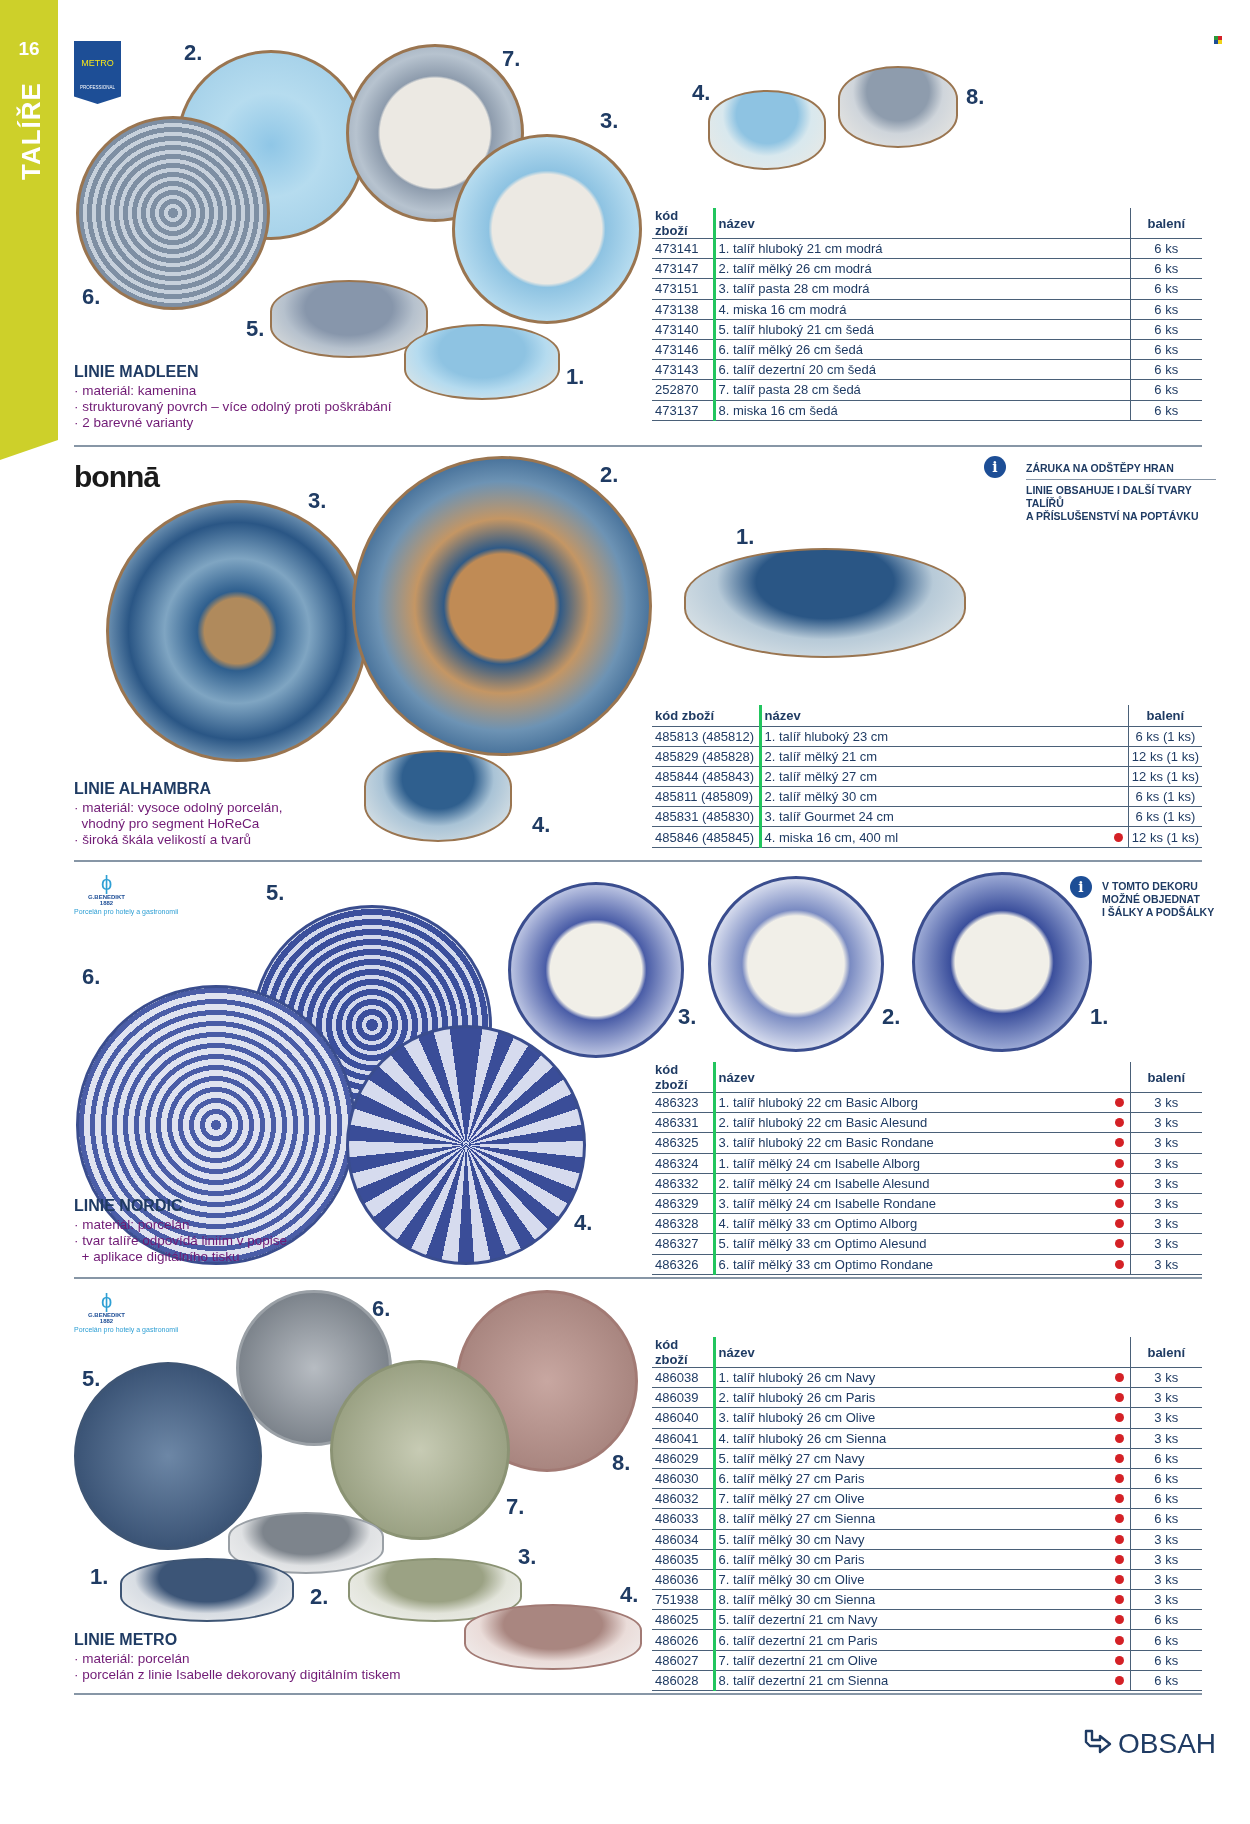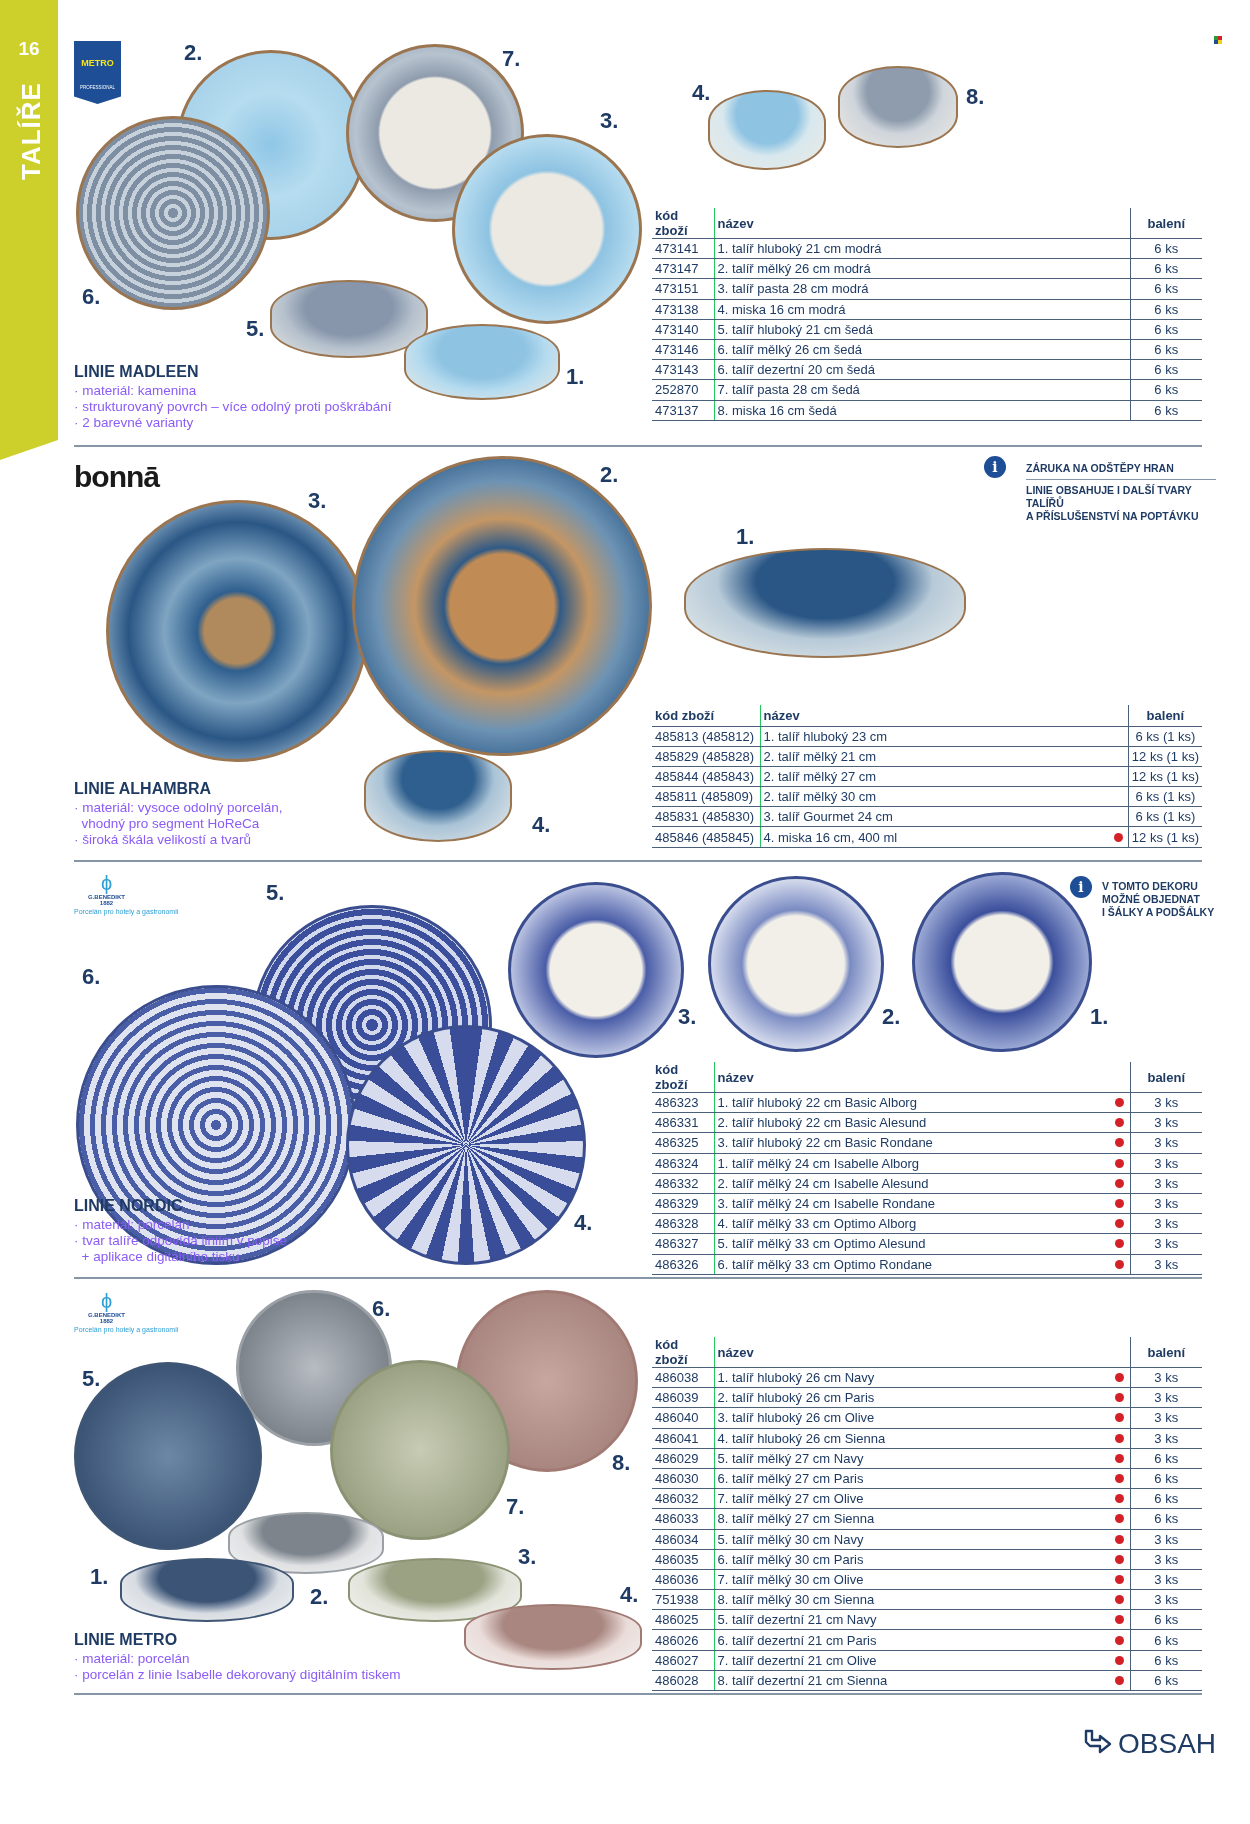--- a/index.html
+++ b/index.html
@@ -2,35 +2,35 @@
 <html><head>
 <meta charset="utf-8">
 <style>
 *{box-sizing:border-box;margin:0;padding:0}
 html,body{width:1250px;height:1824px;background:#fff;overflow:hidden}
 body{position:relative;font-family:"Liberation Sans","DejaVu Sans",sans-serif;color:#1f3b63}
 .sidebar{position:absolute;left:0;top:0;width:58px;height:460px;background:#cdd02a;clip-path:polygon(0 0,100% 0,100% 440px,0 460px)}
 .page-num{position:absolute;left:0;top:38px;width:58px;text-align:center;color:#fff;font-weight:bold;font-size:19px;font-family:"Liberation Sans",sans-serif}
 .section-label{position:absolute;left:16px;top:180px;color:#fff;font-weight:bold;font-size:26px;transform:rotate(-90deg);transform-origin:left top;letter-spacing:1px;white-space:nowrap}
 .metro-logo{position:absolute;left:74px;top:41px;width:47px;height:63px;background:#1d4e96;clip-path:polygon(0 0,100% 0,100% 88%,50% 100%,0 88%)}
-.metro-logo .t1{position:absolute;top:17px;width:100%;text-align:center;color:#f6e51a;font-weight:bold;font-size:9px}
+.metro-logo .t1{position:absolute;top:17px;width:100%;text-align:center;color:#f6e51a;font-weight:normal;font-size:9px}
 .metro-logo .t2{position:absolute;top:44px;width:100%;text-align:center;color:#fff;font-size:4.5px}
 .brand-corner{position:absolute;left:1214px;top:36px;width:8px;height:8px}
 .brand-corner i{position:absolute;width:4px;height:4px}
 .num{position:absolute;font-weight:bold;font-size:22px;color:#1f3b63;font-family:"Liberation Sans",sans-serif}
 .plate{position:absolute;border-radius:50%;border:3px solid #9a7550}
 .bowl{position:absolute;border-radius:50% / 40%;border:2px solid #9a7550}
 .line-title{position:absolute;left:74px;font-weight:bold;font-size:16px;color:#1f3b63}
-.bullets{position:absolute;left:74px;font-size:13.5px;color:#8b5cf6;line-height:16px}
+.bullets{position:absolute;left:74px;font-size:13.5px;color:#701a75;line-height:16px}
 .bullets div{white-space:nowrap}
 .sep{position:absolute;left:74px;width:1128px;height:2px;background:#8796a6}
 table.prod{position:absolute;left:652px;width:550px;border-collapse:collapse;font-size:13px;color:#1f3b63}
 table.prod th{font-weight:bold;text-align:left;height:21px;padding:0 3px;border-bottom:1.5px solid #4a6078}
 table.prod td{height:20.2px;padding:0 3px;border-bottom:1.5px solid #4a6078;white-space:nowrap}
-table.prod .c1{border-right:1px solid #22c55e}
+table.prod .c1{border-right:3px solid #22c55e}
 table.prod .c3{border-left:1px solid #4a6078;text-align:center;width:72px}
 table.prod .dot{width:20px;text-align:center}
 .red-dot{display:inline-block;width:9px;height:9px;border-radius:50%;background:#d42126}
 .info{position:absolute;font-weight:bold;font-size:10.5px;color:#1f3b63;line-height:13px}
 .info-icon{position:absolute;width:22px;height:22px;border-radius:50%;background:#1d4e96;color:#fff;font-weight:bold;font-size:14px;text-align:center;line-height:22px;font-family:"DejaVu Serif",serif}
 .info .rule{height:1px;background:#8796a6;margin:4px 0}
 .bonna-logo{position:absolute;left:74px;top:460px;font-size:30px;font-weight:bold;color:#1a1a1a;letter-spacing:-1px}
 .benedikt{position:absolute;left:74px;text-align:center;color:#2e9fd4}
 .benedikt .sym{font-size:20px;line-height:22px;display:block;width:65px}
 .benedikt .nm{font-size:6px;font-weight:bold;display:block;width:65px;color:#1d4e96}

